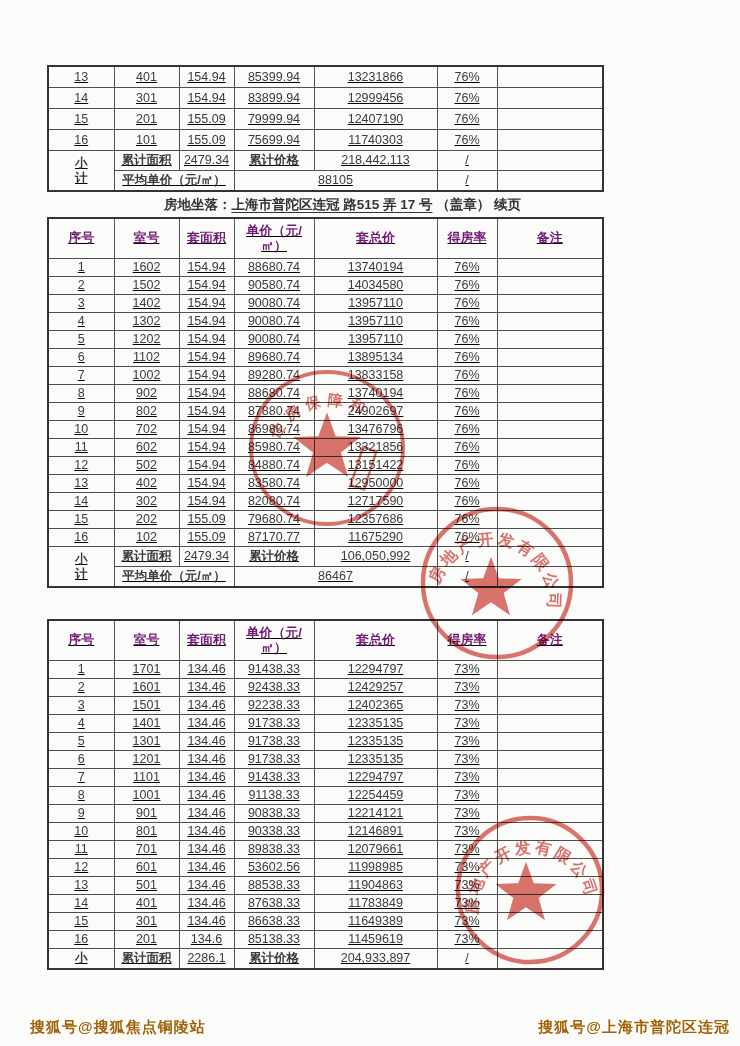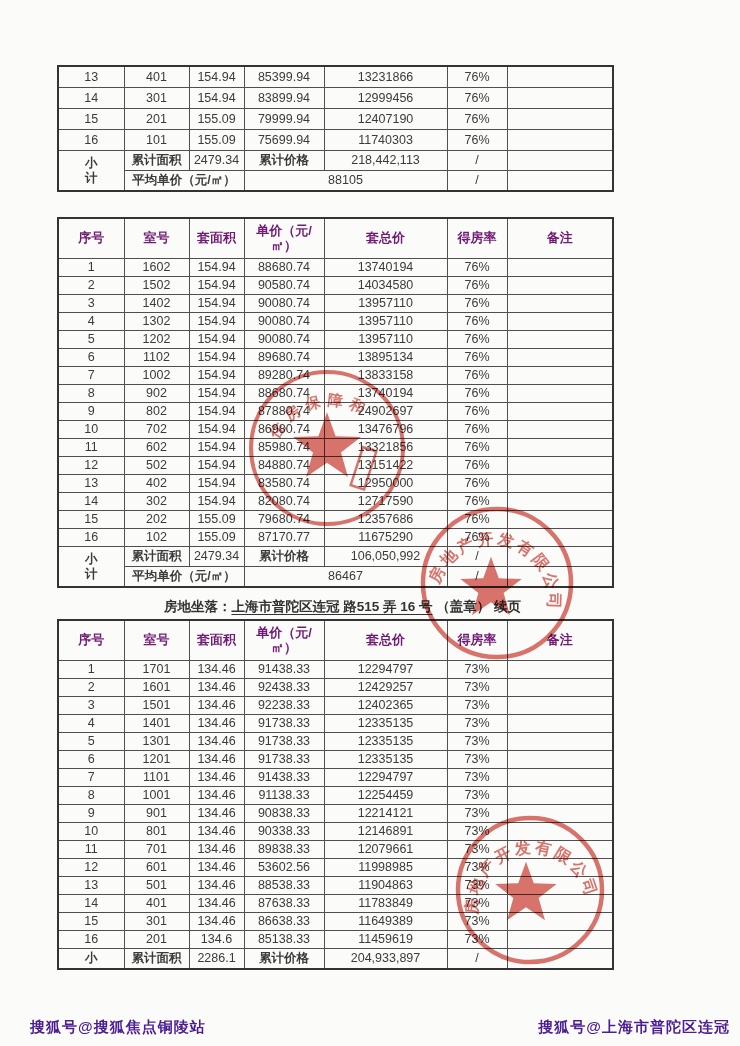--- a/index.html
+++ b/index.html
@@ -1,19 +1,19 @@
 <!DOCTYPE html>
 <html><head>
 <meta charset="utf-8">
 <style>
   html,body{margin:0;padding:0;}
   body{background:#e8e8e6;font-family:"Liberation Sans",sans-serif;}
   .sheet{position:relative;width:740px;height:1046px;background:#fbfbfa;overflow:hidden;margin:0 auto;}
 
-  table.price{border-collapse:collapse;table-layout:fixed;width:555px;position:absolute;left:57px;background:transparent;}
+  table.price{border-collapse:collapse;table-layout:fixed;width:555px;position:absolute;left:47px;background:transparent;text-decoration:underline;}
   table.price td{border:1px solid #4f4f4f;text-align:center;vertical-align:middle;
     font-size:12.5px;color:#3b3b3b;padding:0 2px;line-height:1.15;overflow:hidden;}
   table.price{border:2px solid #333;}
   table.price td.hd{font-weight:bold;font-size:13px;color:#701a75;}
   .t0 td{height:20px;}
   .t1 tbody.data td{height:17px;}
   .t2 tbody.data td{height:17px;}
   tr.headrow td{height:39px !important;}
   tr.subrow td{height:19px;}
   td.lblb{font-weight:bold;font-size:12.5px;}
@@ -21,21 +21,21 @@
 
   .sec-title{position:absolute;left:65px;width:555px;text-align:center;font-size:13.5px;
     font-weight:bold;color:#333;white-space:nowrap;}
   .sec-title .addr{text-decoration:underline;text-underline-offset:3px;}
 
   .stamp{position:absolute;mix-blend-mode:multiply;opacity:.72;pointer-events:none;}
   .stamp text{font-family:"Liberation Sans",sans-serif;font-weight:bold;fill:#cf4036;}
   .stamp .ring{fill:none;stroke:#cf4036;}
   .stamp .star{fill:#cf4036;}
 
-  .wm{position:absolute;font-size:15px;font-weight:bold;color:#4c1d95;letter-spacing:1px;
+  .wm{position:absolute;font-size:15px;font-weight:bold;color:#a16207;letter-spacing:1px;
     text-shadow:-1px -1px 0 #fff,1px -1px 0 #fff,-1px 1px 0 #fff,1px 1px 0 #fff,0 -1px 0 #fff,0 1px 0 #fff,-1px 0 0 #fff,1px 0 0 #fff;}
 </style>
 </head>
 <body>
 
 <div class="sheet">
 
   <table class="price t0" style="top:65px;">
     <colgroup>
         <col style="width:66px">
@@ -97,20 +97,23 @@
       </tr>
       <tr class="subrow">
         <td colspan="2" class="lblb">平均单价（元/㎡）</td>
         <td colspan="2">88105</td>
         <td>/</td>
         <td></td>
       </tr>
     </tbody>
   </table>
 
+  <div class="sec-title" style="top:196px;">
+    <span>房地坐落：</span><span class="addr">上海市普陀区连冠 路515 弄  17 号</span> <span>（盖章） 续页</span>
+  </div>
 
   <table class="price t1" style="top:217px;">
     <colgroup>
         <col style="width:66px">
         <col style="width:65px">
         <col style="width:55px">
         <col style="width:80px">
         <col style="width:123px">
         <col style="width:60px">
         <col style="width:106px">
@@ -285,23 +288,20 @@
       </tr>
       <tr class="subrow">
         <td colspan="2" class="lblb">平均单价（元/㎡）</td>
         <td colspan="2">86467</td>
         <td>/</td>
         <td></td>
       </tr>
     </tbody>
   </table>
 
-  <div class="sec-title" style="top:598px;">
-    <span>房地坐落：</span><span class="addr">上海市普陀区连冠 路515 弄  16  号</span> <span>（盖章） 续页</span>
-  </div>
 
   <table class="price t2" style="top:619px;">
     <colgroup>
         <col style="width:66px">
         <col style="width:65px">
         <col style="width:55px">
         <col style="width:80px">
         <col style="width:123px">
         <col style="width:60px">
         <col style="width:106px">

